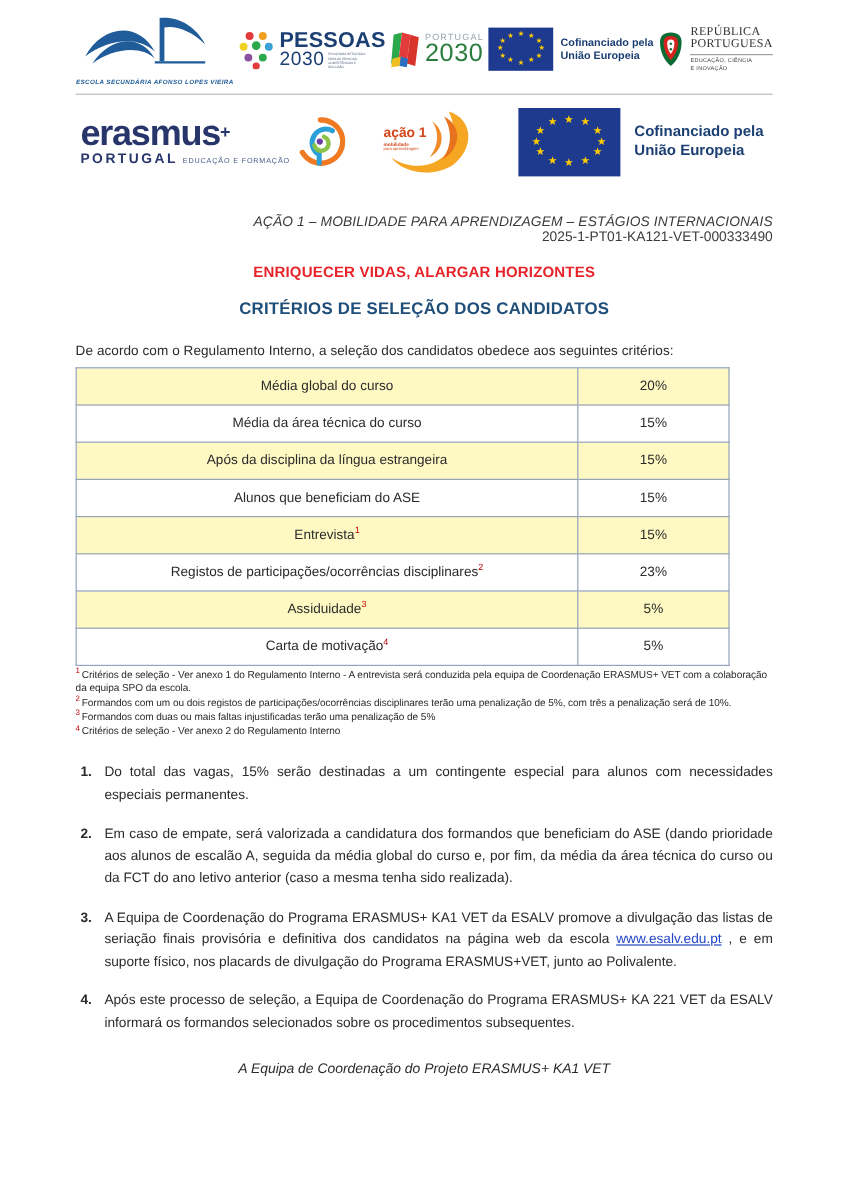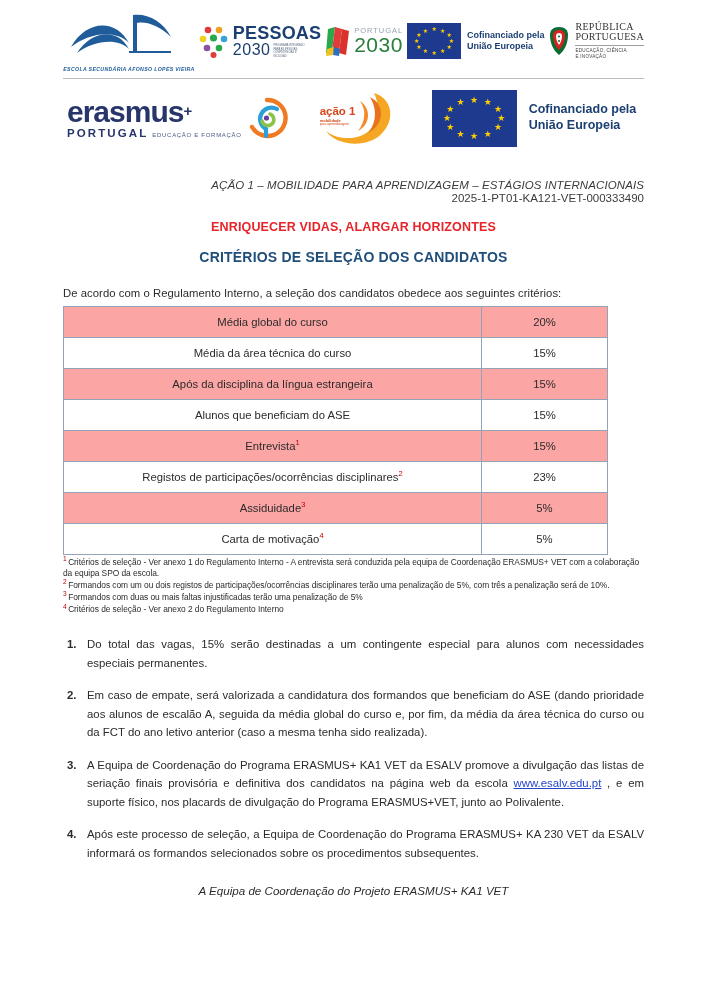--- a/index.html
+++ b/index.html
@@ -172,21 +172,21 @@
   table.criteria td {
     border: 1px solid #95a3b8;
     height: 30px;
     text-align: center;
     vertical-align: middle;
     font-size: 11.3px;
     color: #2b2b2b;
     padding: 0 4px;
   }
   table.criteria td.pct { width: 117px; }
-  table.criteria tr.shade td { background: #fca5a5; }
+  table.criteria tr.shade td { background: #fef9c3; }
   sup.fn {
     color: #c00000;
     font-size: 7.5px;
     vertical-align: super;
     line-height: 0;
   }
 
   
   .footnotes {
     margin-top: 2px;
@@ -436,17 +436,17 @@
       <p><sup>1</sup>Critérios de seleção - Ver anexo 1 do Regulamento Interno - A entrevista será conduzida pela equipa de Coordenação ERASMUS+ VET com a colaboração da equipa SPO da escola.</p>
       <p><sup>2</sup>Formandos com um ou dois registos de participações/ocorrências disciplinares terão uma penalização de 5%, com três a penalização será de 10%.</p>
       <p><sup>3</sup>Formandos com duas ou mais faltas injustificadas terão uma penalização de 5%</p>
       <p><sup>4</sup>Critérios de seleção - Ver anexo 2 do Regulamento Interno</p>
     </div>
 
   <ol class="clauses" id="clauses-list">
       <li>Do total das vagas, 15% serão destinadas a um contingente especial para alunos com  necessidades especiais permanentes.</li>
       <li>Em caso de empate, será valorizada a candidatura dos formandos que beneficiam do ASE (dando prioridade aos alunos de escalão A, seguida da média global do curso e, por fim, da média da área técnica do curso ou da FCT do ano letivo anterior (caso a mesma tenha sido realizada).</li>
       <li>A Equipa de Coordenação do Programa ERASMUS+ KA1 VET da ESALV promove a divulgação das listas de seriação finais provisória e definitiva dos candidatos na página web da escola <a class="ext" href="#">www.esalv.edu.pt</a> , e em suporte físico, nos placards de divulgação do Programa ERASMUS+VET, junto ao Polivalente.</li>
-      <li>Após este processo de seleção, a Equipa de Coordenação do Programa ERASMUS+ KA 230 VET da ESALV informará os formandos selecionados sobre os procedimentos subsequentes.</li>
+      <li>Após este processo de seleção, a Equipa de Coordenação do Programa ERASMUS+ KA 221 VET da ESALV informará os formandos selecionados sobre os procedimentos subsequentes.</li>
     </ol>
 
   <div class="signature">A Equipa de Coordenação do Projeto ERASMUS+ KA1 VET</div>
 </div>
 
 </body></html>

